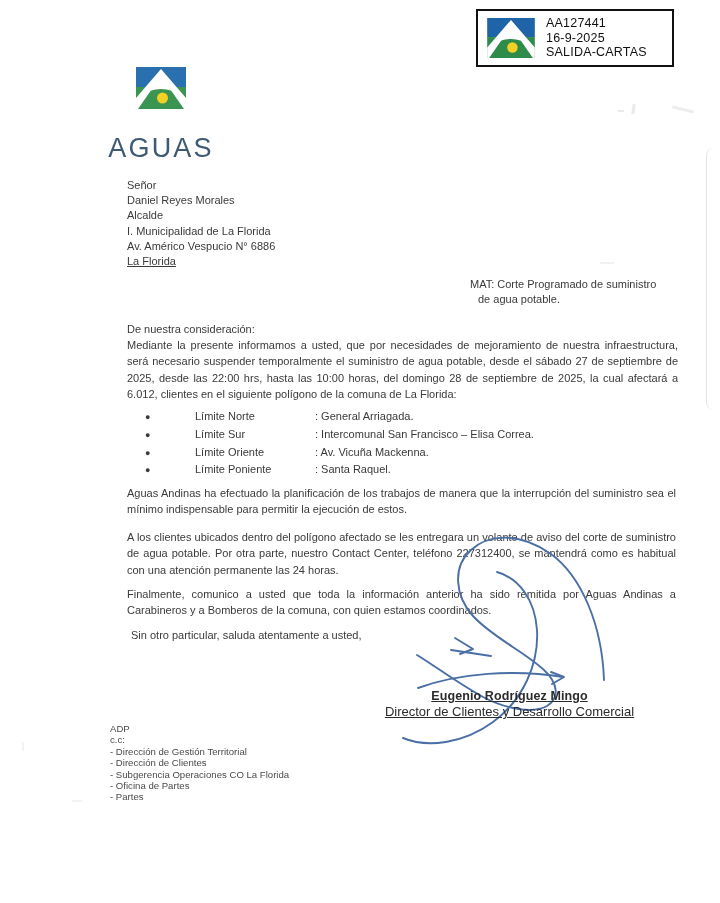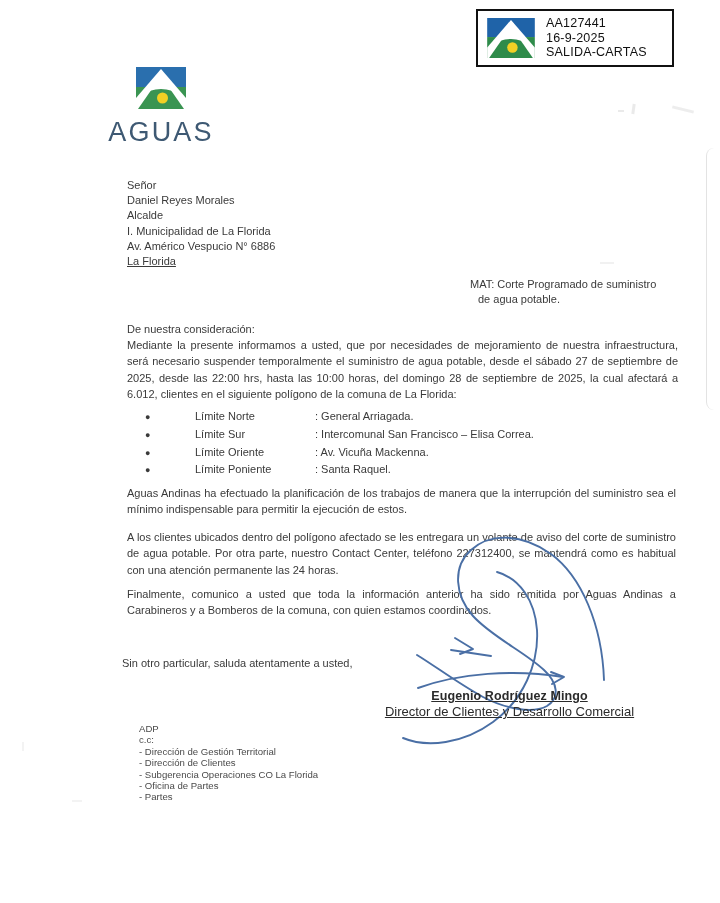--- a/index.html
+++ b/index.html
@@ -70,21 +70,21 @@
   
   .letterhead {
     position: absolute;
     left: 99px;
     top: 67px;
     width: 124px;
     text-align: center;
   }
   .letterhead .logo-mark { width: 50px; height: 42px; }
   .brand-word {
-    margin-top: 4px;
+    margin-top: 20px;
     font-family: "Liberation Sans", sans-serif;
     font-size: 27px;
     letter-spacing: 2.2px;
     color: #3e5973;
     font-weight: 400;
   }
 
   
   .doc-body {
     position: absolute;
@@ -129,25 +129,24 @@
     line-height: 16.4px;
     color: #3a3a3a;
     text-align: justify;
   }
   .para.p1 { top: 337px; }
   .para.p3 { top: 485px; width: 549px; }
   .para.p4 { top: 529px; width: 549px; }
   .para.p5 { top: 586px; width: 549px; }
   .closing {
     position: absolute;
-    left: 122px;
+    left: 131px;
     top: 629px;
     font-size: 11px;
     color: #3a3a3a;
-    margin-top: 28px;
   }
 
   .limits {
     position: absolute;
     left: 145px;
     top: 408px;
     font-size: 11px;
     line-height: 16.8px;
     color: #3a3a3a;
   }
@@ -187,21 +186,21 @@
   }
   .signer-title {
     font-size: 13px;
     color: #2b2b2b;
     margin-top: 1px;
   }
 
   
   .cc-block {
     position: absolute;
-    left: 139px;
+    left: 110px;
     top: 723px;
     font-size: 9.6px;
     line-height: 11.4px;
     color: #4a4a4a;
   }
   .cc-dept { white-space: nowrap; }
 </style>
 </head>
 <body>
 

